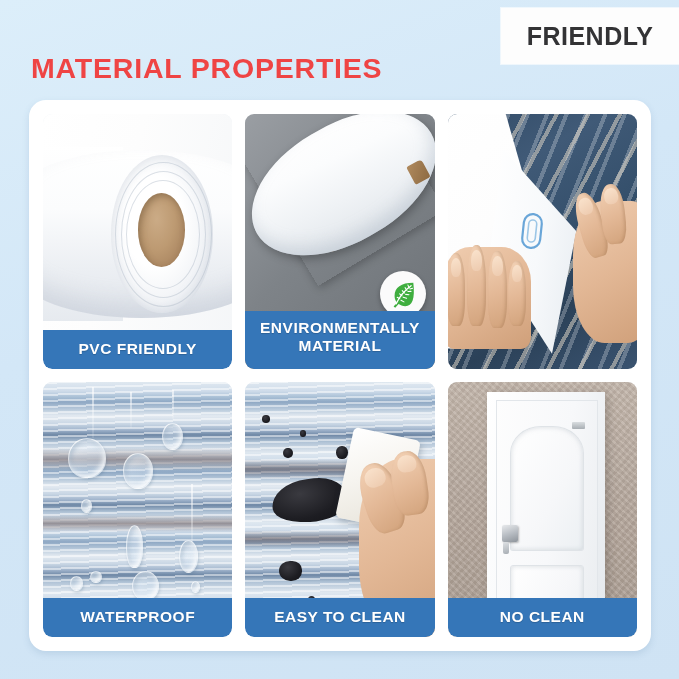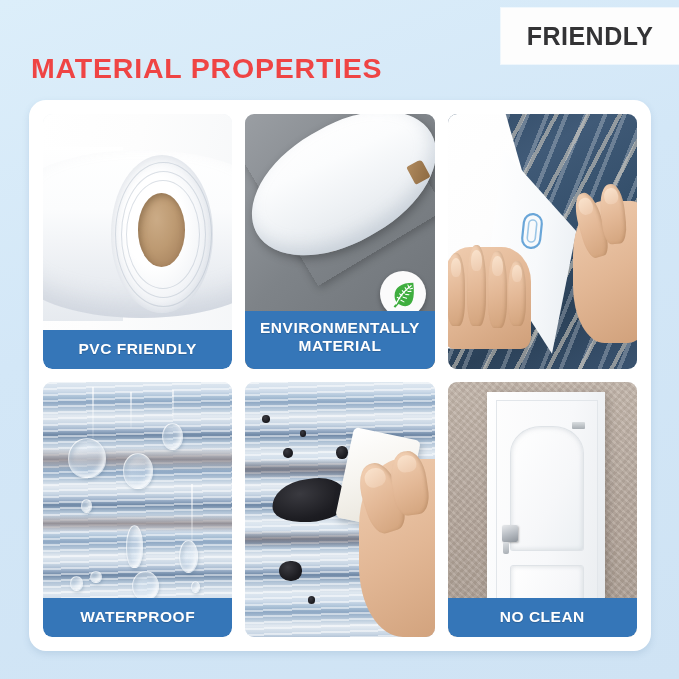--- a/index.html
+++ b/index.html
@@ -588,20 +588,21 @@
         <div class="sponge"></div>
         <div class="hand hand-right" style="right:-18%; top:30%; width:58%; height:70%;">
           <div class="finger" style="left:4%;  top:2%;  width:34%; height:40%; transform:rotate(-18deg);">
               <div class="nail"></div>
             </div>
           <div class="finger" style="left:30%; top:-4%; width:32%; height:36%; transform:rotate(-8deg);">
               <div class="nail"></div>
             </div>
         </div>
       </div>
+      <div class="cell-label">EASY TO CLEAN</div>
     </div>
 
     <div class="cell">
       <div class="cell-media">
         <div class="door-wall"></div>
         <div class="baseboard"></div>
         <div class="door-frame">
           <div class="door-slab">
             <div class="door-tag"></div>
             <div class="door-panel top"></div>

